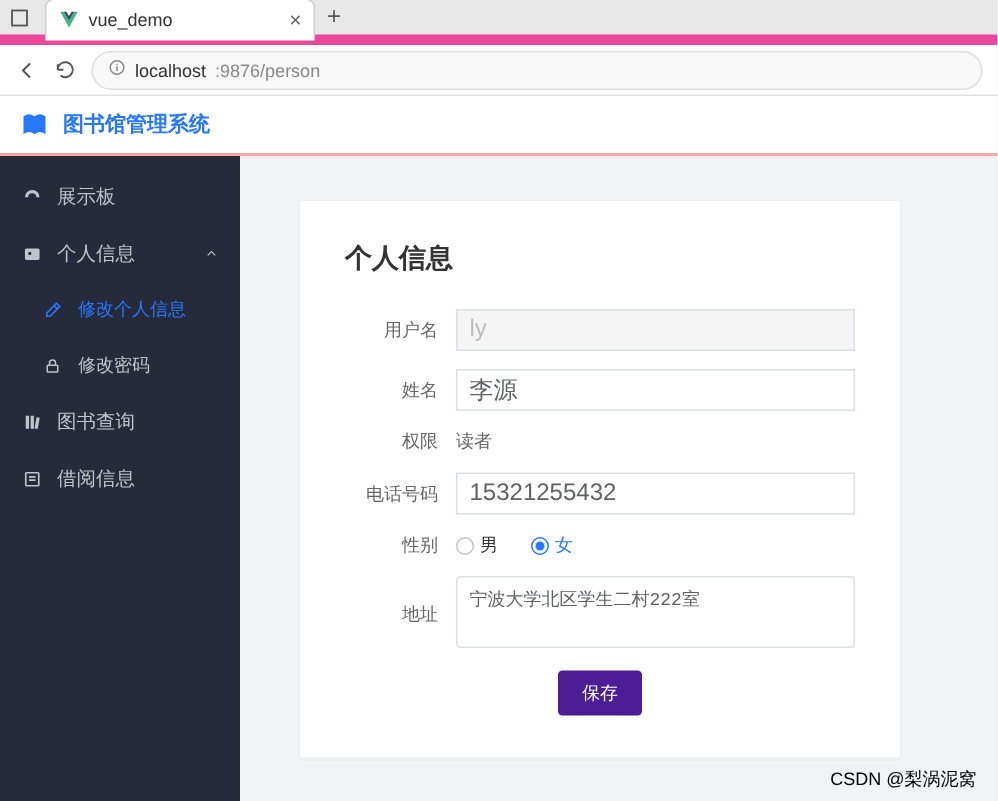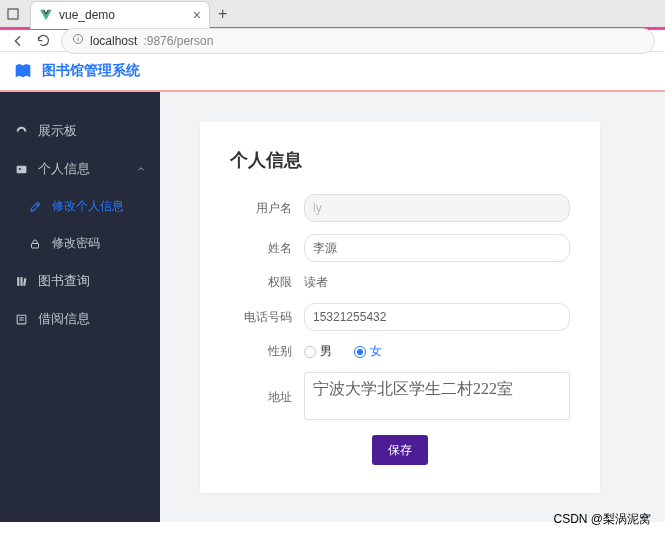--- a/index.html
+++ b/index.html
@@ -1,57 +1,57 @@
 <!DOCTYPE html>
 <html><head>
   <meta charset="utf-8">
   <style>
     * { box-sizing: border-box; margin: 0; padding: 0; }
     body { font-family: "Microsoft YaHei", Arial, sans-serif; font-size: 13px; color: #333; background: #fff; width: 665px; height: 534px; overflow: hidden; position: relative; }
     
     
-    .browser-bar { height: 30px; background: #e8e8e8; display: flex; align-items: center; border-bottom: 3px solid #ec4899; }
+    .browser-bar { height: 30px; background: #e8e8e8; display: flex; align-items: center; border-bottom: 7px solid #ec4899; }
     .tab-icon-box { width: 26px; display: flex; justify-content: center; align-items: center; color: #555; }
     .tab { background: #fff; height: 28px; margin-top: 2px; margin-left: 4px; border-radius: 6px 6px 0 0; display: flex; align-items: center; padding: 0 8px; min-width: 180px; border: 1px solid #d0d0d0; border-bottom: none; }
     .tab-favicon { width: 14px; height: 14px; margin-right: 6px; }
     .tab-title { flex: 1; font-size: 12px; color: #333; }
     .tab-close { color: #666; font-size: 14px; cursor: pointer; }
     .new-tab { margin-left: 8px; color: #555; font-size: 16px; cursor: pointer; }
     
-    .addr-bar { height: 22px; display: flex; align-items: center; padding: 0 10px; border-bottom: 1px solid #e0e0e0; gap: 10px; }
+    .addr-bar { height: 34px; display: flex; align-items: center; padding: 0 10px; border-bottom: 1px solid #e0e0e0; gap: 10px; }
     .nav-btn { color: #555; cursor: pointer; display:flex; align-items:center; }
     .addr-input { flex: 1; display: flex; align-items: center; height: 26px; border: 1px solid #ddd; border-radius: 13px; padding: 0 10px; font-size: 12px; gap: 6px; background:#f8f8f8; }
     .addr-input .host { color: #333; }
     .addr-input .path { color: #888; }
     .addr-info { color: #888; }
     
     
     .app-header { height: 40px; display: flex; align-items: center; padding: 0 12px; border-bottom: 2px solid #fca5a5; }
     .logo { width: 22px; height: 22px; margin-right: 8px; }
     .app-title { color: #2878ff; font-weight: bold; font-size: 14px; }
     
     
     .layout { display: flex; height: calc(100% - 104px); }
-    .sidebar { width: 160px; background: #252b3a; color: #c0c4cc; padding-top: 20px; }
+    .sidebar { width: 160px; background: #252b3a; color: #c0c4cc; padding-top: 8px; }
     .side-item { display: flex; align-items: center; padding: 10px 14px; cursor: pointer; font-size: 13px; gap: 10px; }
     .side-item.sub { padding-left: 28px; font-size: 12px; }
     .side-item.active { color: #2878ff; }
     .side-item .chev { margin-left: auto; }
     .side-icon { width: 14px; display: flex; justify-content: center; }
     
     .main { flex: 1; background: #f2f3f5; padding: 30px 20px 20px 40px; overflow: auto; }
     .card { background: #fff; border-radius: 2px; padding: 26px 30px 28px 30px; width: 400px; box-shadow: 0 1px 3px rgba(0,0,0,0.05); }
     .card-title { font-size: 18px; font-weight: bold; margin-bottom: 22px; }
     .form-row { display: flex; align-items: center; margin-bottom: 12px; }
     .form-label { width: 62px; text-align: right; color: #666; font-size: 12px; margin-right: 12px; }
     .form-ctrl { flex: 1; }
-    .inp { width: 100%; height: 28px; border: 1px solid #dcdfe6; border-radius: 11px; padding: 0 8px; font-size: 12px; color: #606266; }
+    .inp { width: 100%; height: 28px; border: 1px solid #dcdfe6; border-radius: 0; padding: 0 8px; font-size: 16px; color: #606266; }
     .inp[disabled] { background: #f5f5f5; color: #bbb; }
     .static-val { font-size: 12px; color: #666; }
-    .ta { width: 100%; height: 48px; border: 1px solid #dcdfe6; border-radius: 3px; padding: 6px 8px; font-size: 16px; color: #606266; resize: none; font-family: Liberation Serif, serif; }
+    .ta { width: 100%; height: 48px; border: 1px solid #dcdfe6; border-radius: 3px; padding: 6px 8px; font-size: 12px; color: #606266; resize: none; font-family: Liberation Mono, monospace; }
     .radio-group { display: flex; gap: 22px; font-size: 12px; align-items: center; }
     .radio { display: flex; align-items: center; gap: 4px; cursor: pointer; }
     .radio-circle { width: 12px; height: 12px; border-radius: 50%; border: 1px solid #c0c4cc; display: inline-flex; align-items: center; justify-content: center; }
     .radio.checked .radio-circle { border-color: #2878ff; }
     .radio.checked .radio-circle::after { content: ""; width: 6px; height: 6px; background: #2878ff; border-radius: 50%; }
     .radio.checked .rlabel { color: #2878ff; }
     .btn-row { display: flex; justify-content: center; margin-top: 8px; }
     .btn-primary { background: #4c1d95; color: #fff; border: none; height: 30px; padding: 0 16px; border-radius: 3px; font-size: 12px; cursor: pointer; }
     
     .watermark { position: absolute; bottom: 6px; right: 14px; color: #000000; font-size: 12px; }

